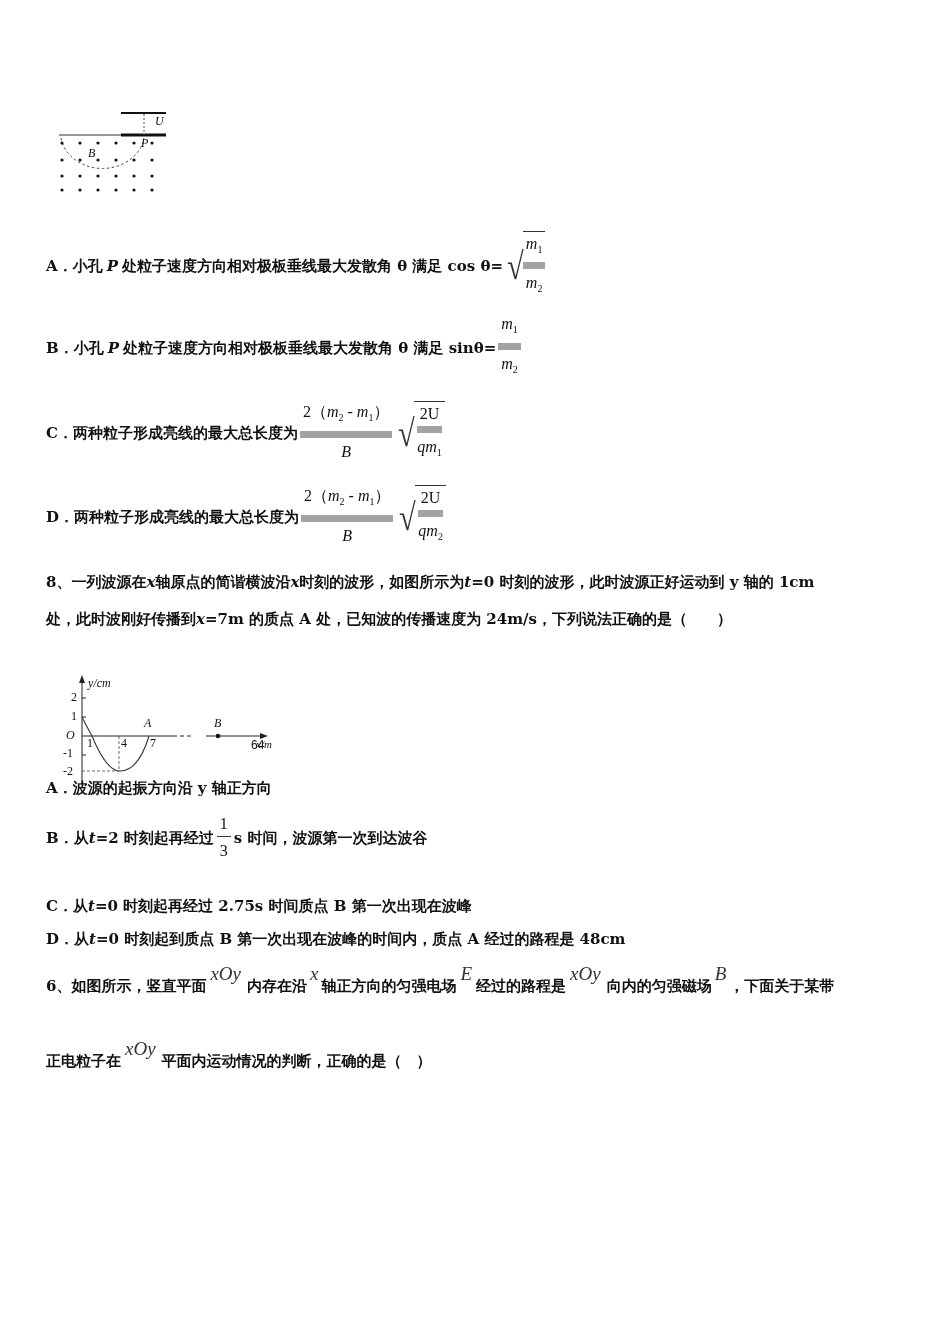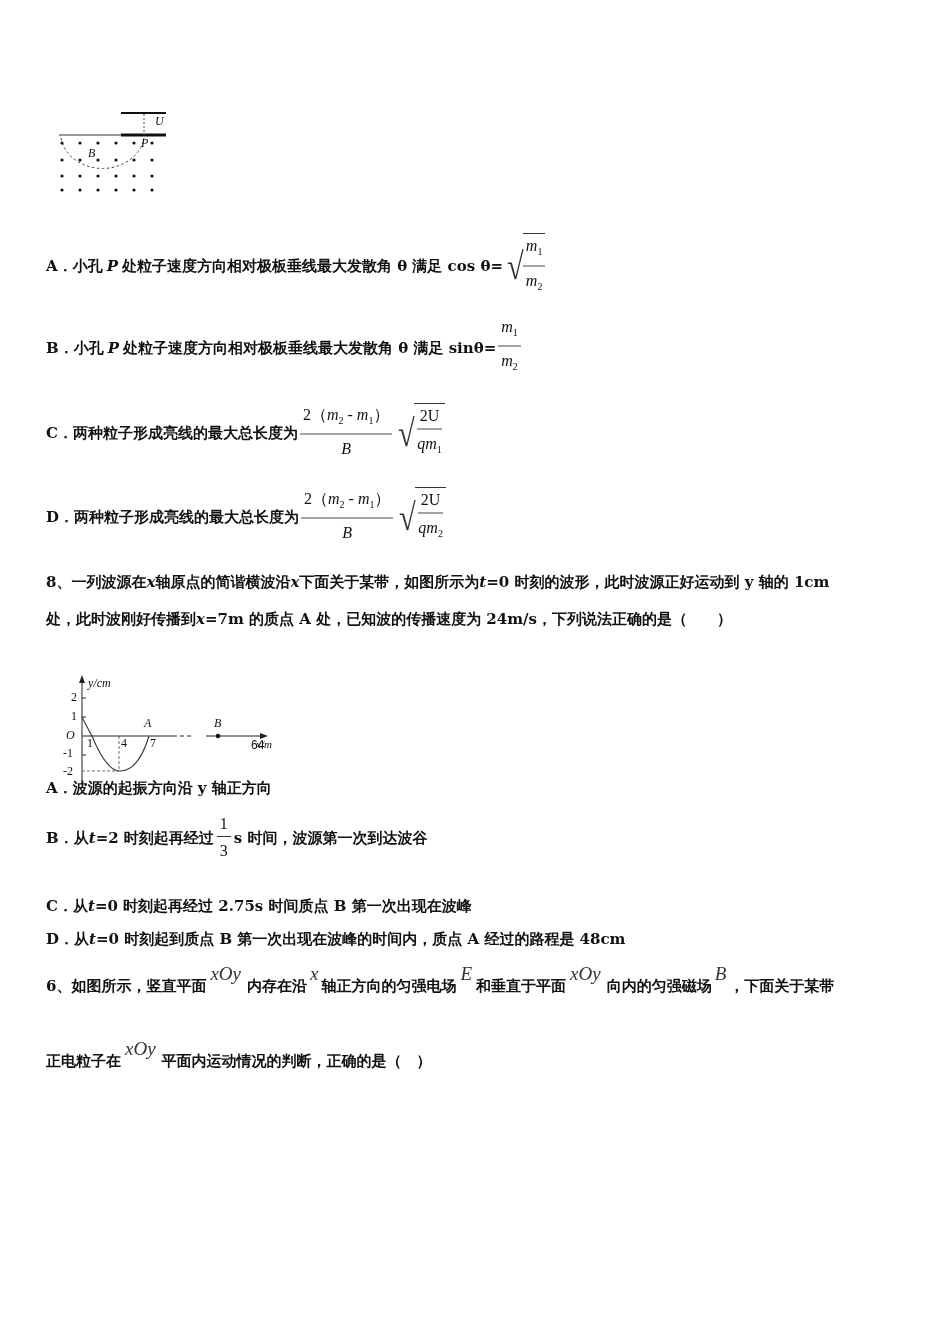--- a/index.html
+++ b/index.html
@@ -5,21 +5,21 @@
   html, body { margin: 0; padding: 0; background: #ffffff; }
   body { width: 950px; height: 1344px; position: relative; overflow: hidden;
          font-family: "DejaVu Serif", "Liberation Serif", serif; color: #111; }
   .abs { position: absolute; }
   .line { position: absolute; left: 46px; font-size: 15px; font-weight: bold; white-space: nowrap;
           display: flex; align-items: center; }
   .it { font-style: italic; }
   .math { font-family: "Liberation Serif", "DejaVu Serif", serif; font-weight: normal; font-style: italic; }
   .frac { display: inline-flex; flex-direction: column; align-items: center; vertical-align: middle;
           font-family: "Liberation Serif", serif; font-weight: normal; font-size: 16px; margin: 0 2px; }
-  .frac .num { padding: 0 3px 2px; border-bottom: 2px solid #a3a3a3; line-height: 20px; }
+  .frac .num { padding: 0 3px 2px; border-bottom: 7px solid #a3a3a3; line-height: 20px; }
   .frac .den { padding: 2px 3px 0; line-height: 24px; text-align: center; }
   .sqrt { display: inline-flex; align-items: center; font-family: "Liberation Serif", serif; font-weight: normal; margin-left: 2px; }
   .sqrt .rad { font-size: 38px; line-height: 1; transform: scaleX(0.8); margin-right: -3px; color: #333; font-weight: 100; }
   .sqrt .under { border-top: 1px solid #333; padding-top: 2px; }
   sub { font-size: 10px; }
   .sup-math { font-family: "Liberation Serif", serif; font-style: italic; font-weight: normal; font-size: 19px;
               position: relative; top: -12px; color: #333; margin: 0 6px 0 4px; text-align: right; }
 </style>
 </head>
 <body>
@@ -130,21 +130,21 @@
       </span>
     </span>
   </span>
 </div>
 
 <div class="line" style="top:571px; height:22px; font-size:15px;">
   <span>8、一列波源在 </span>
     <span class="it">x</span>
     <span> 轴原点的简谐横波沿 </span>
     <span class="it">x</span>
-    <span> 下面关于某带，如图所示为 </span>
+    <span> 时刻的波形，如图所示为 </span>
     <span class="it">t</span>
     <span>=0 时刻的波形，此时波源正好运动到 y 轴的 1cm</span>
 </div>
 <div class="line" style="top:608px; height:22px;text-align:center;">
   <span>处，此时波刚好传播到 </span>
     <span class="it">x</span>
     <span>=7m 的质点 A 处，已知波的传播速度为 24m/s，下列说法正确的是（　　）</span>
 </div>
 
 <div class="abs" style="left:58px; top:674px; width:230px; height:112px;">
@@ -213,21 +213,21 @@
     <span>=0 时刻起到质点 B 第一次出现在波峰的时间内，质点 A 经过的路程是 48cm</span>
 </div>
 
 <div class="line" style="top:973px; height:26px; font-size:15px;">
   <span>6、如图所示，竖直平面</span>
   <span class="sup-math">xOy</span>
   <span>内存在沿</span>
   <span class="sup-math" style="margin:0 3px;">x</span>
   <span>轴正方向的匀强电场</span>
   <span class="sup-math" style="margin:0 4px;">E</span>
-  <span>和垂直于平面</span>
+  <span>经过的路程是</span>
   <span class="sup-math">xOy</span>
   <span>向内的匀强磁场</span>
   <span class="sup-math" style="margin:0 3px;">B</span>
   <span>，下面关于某带</span>
 </div>
 <div class="line" style="top:1048px; height:26px;">
   <span>正电粒子在</span>
   <span class="sup-math">xOy</span>
   <span>平面内运动情况的判断，正确的是（　）</span>
 </div>

